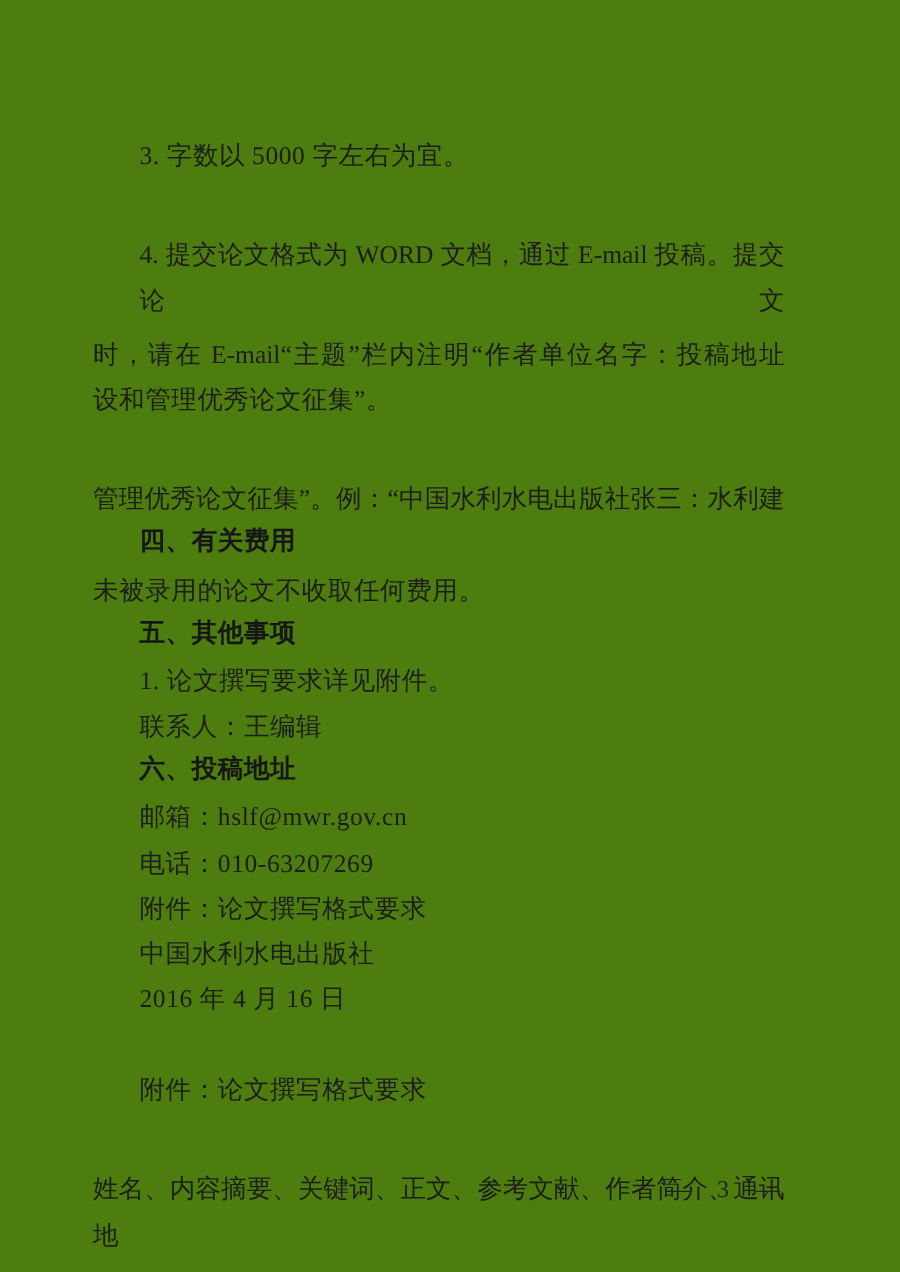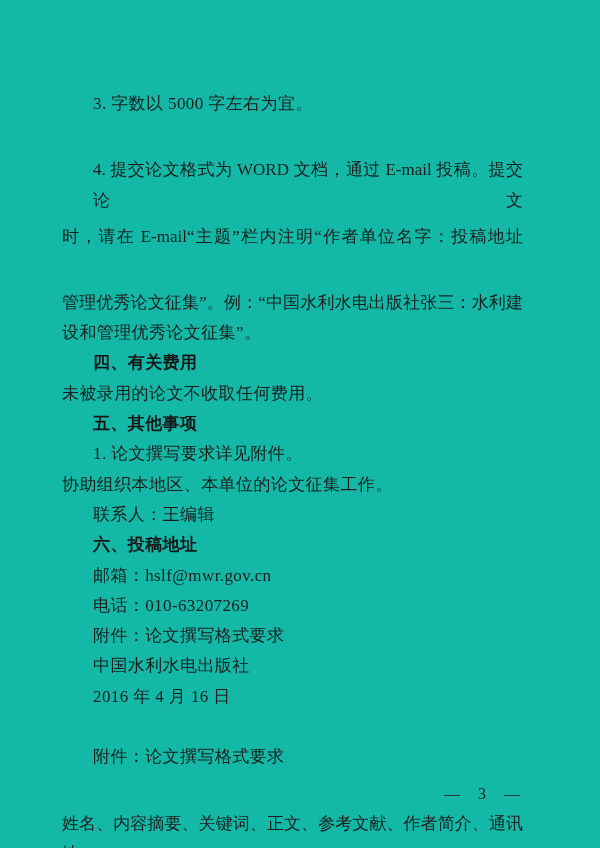--- a/index.html
+++ b/index.html
@@ -4,21 +4,21 @@
 <style>
   html, body {
     margin: 0;
     padding: 0;
     background: #ffffff;
   }
   .page {
     position: relative;
     width: 600px;
     height: 848px;
-    background: #14b8a6;
+    background: #4d7c0f;
     overflow: hidden;
     font-family: "Liberation Serif", "DejaVu Serif", serif;
     color: #1d1d1d;
   }
   .doc-body {
     position: absolute;
     left: 62px;
     top: 89px;
     width: 461px;
   }
@@ -34,21 +34,21 @@
   }
   .line.s-justify {
     white-space: normal;
     letter-spacing: normal;
     text-align: justify;
     text-align-last: justify;
     text-justify: inter-ideograph;
     margin-top: 36px;
   }
   .line.s-heading {
-    font-family: Liberation Serif, serif;
+    font-family: Liberation Mono, monospace;
     font-weight: 700;
     font-size: 17px;
     color: #161616;
   }
   .line.s-blank {
     
   }
   .page-number {
     position: absolute;
     top: 783px;
@@ -64,27 +64,26 @@
   }
 </style>
 </head>
 <body>
 
 <div class="page">
   <div class="doc-body">
       <div class="line s-indent">3. 字数以 5000 字左右为宜。</div>
       <div class="line s-indent s-justify">4. 提交论文格式为 WORD 文档，通过 E-mail 投稿。提交论文</div>
       <div class="line s-justify">时，请在 E-mail“主题”栏内注明“作者单位名字：投稿地址</div>
+      <div class="line">设和管理优秀论文征集”。</div>
       <div class="line s-justify">管理优秀论文征集”。例：“中国水利水电出版社张三：水利建</div>
-      <div class="line">设和管理优秀论文征集”。</div>
       <div class="line s-indent s-heading">四、有关费用</div>
       <div class="line">未被录用的论文不收取任何费用。</div>
       <div class="line s-indent s-heading">五、其他事项</div>
       <div class="line s-indent">1. 论文撰写要求详见附件。</div>
-      <div class="line">协助组织本地区、本单位的论文征集工作。</div>
       <div class="line s-indent">联系人：王编辑</div>
       <div class="line s-indent s-heading">六、投稿地址</div>
       <div class="line s-indent">邮箱：hslf@mwr.gov.cn</div>
       <div class="line s-indent">电话：010-63207269</div>
       <div class="line s-indent">附件：论文撰写格式要求</div>
       <div class="line s-indent">中国水利水电出版社</div>
       <div class="line s-indent">2016 年 4 月 16 日</div>
       <div class="line s-blank"></div>
       <div class="line s-indent">附件：论文撰写格式要求</div>
       <div class="line s-justify">姓名、内容摘要、关键词、正文、参考文献、作者简介、通讯地</div>

